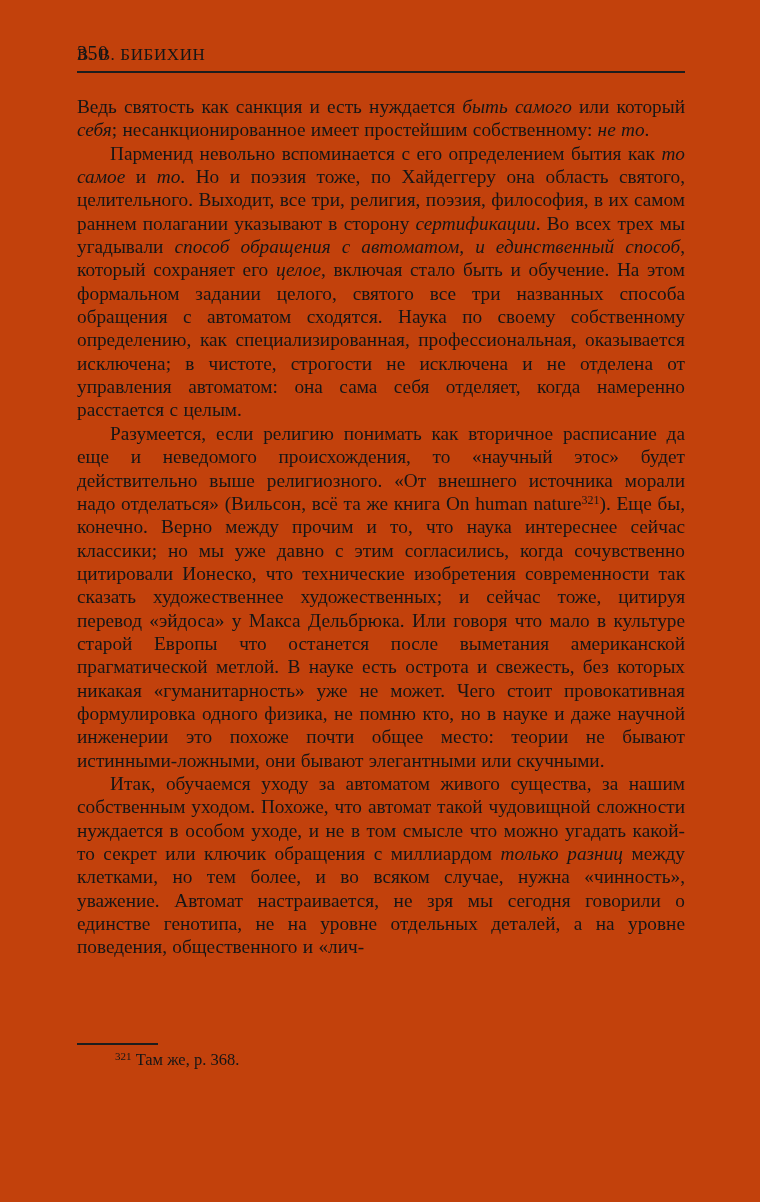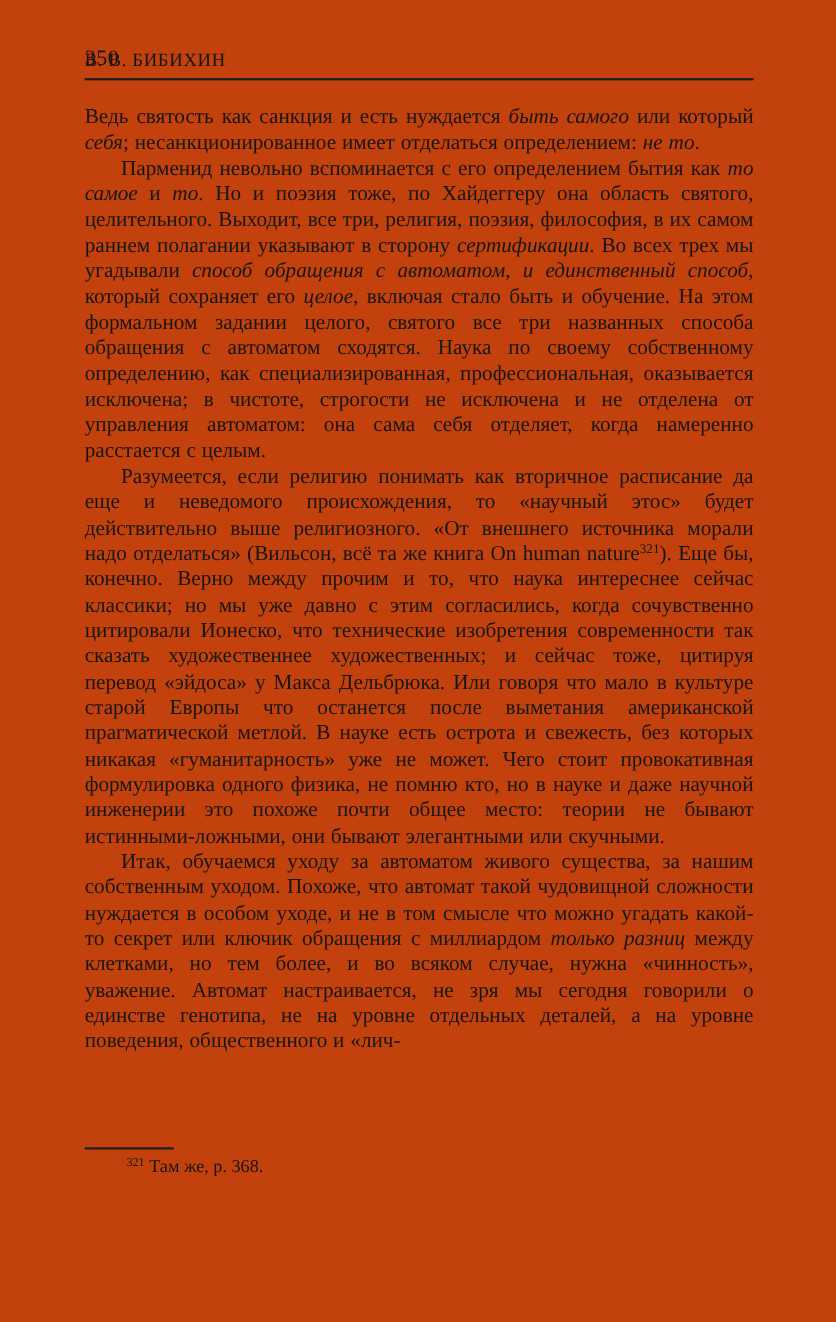--- a/index.html
+++ b/index.html
@@ -89,21 +89,21 @@
 <body>
 
 <div class="scan-page">
 
   <div class="page-header">
     <span class="page-number">350</span>
     <span class="running-head">В. В. БИБИХИН</span>
   </div>
 
   <div class="body-text">
-      <p class="para"><span>Ведь святость как санкция и есть нуждается </span><em>быть самого</em><span> или который </span><em>себя</em><span>; несанкционированное имеет отделаться определением: </span><em>не то</em><span>.</span></p>
+      <p class="para"><span>Ведь святость как санкция и есть нуждается </span><em>быть самого</em><span> или который </span><em>себя</em><span>; несанкционированное имеет простейшим собственному: </span><em>не то</em><span>.</span></p>
       <p class="para indent"><span>Парменид невольно вспоминается с его определением бытия как </span><em>то самое</em><span> и </span><em>то</em><span>. Но и поэзия тоже, по Хайдеггеру она область святого, целительного. Выходит, все три, религия, поэзия, философия, в их самом раннем полагании указывают в сторону </span><em>сертификации</em><span>. Во всех трех мы угадывали </span><em>способ обращения с автоматом, и единственный способ</em><span>, который сохраняет его </span><em>целое</em><span>, включая стало быть и обучение. На этом формальном задании целого, святого все три названных способа обращения с автоматом сходятся. Наука по своему собственному определению, как специализированная, профессиональная, оказывается исключена; в чистоте, строгости не исключена и не отделена от управления автоматом: она сама себя отделяет, когда намеренно расстается с целым.</span></p>
       <p class="para indent"><span>Разумеется, если религию понимать как вторичное расписание да еще и неведомого происхождения, то «научный этос» будет действительно выше религиозного. «От внешнего источника морали надо отделаться» (Вильсон, всё та же книга On human nature</span><sup class="fn-ref">321</sup><span>). Еще бы, конечно. Верно между прочим и то, что наука интереснее сейчас классики; но мы уже давно с этим согласились, когда сочувственно цитировали Ионеско, что технические изобретения современности так сказать художественнее художественных; и сейчас тоже, цитируя перевод «эйдоса» у Макса Дельбрюка. Или говоря что мало в культуре старой Европы что останется после выметания американской прагматической метлой. В науке есть острота и свежесть, без которых никакая «гуманитарность» уже не может. Чего стоит провокативная формулировка одного физика, не помню кто, но в науке и даже научной инженерии это похоже почти общее место: теории не бывают истинными-ложными, они бывают элегантными или скучными.</span></p>
       <p class="para indent"><span>Итак, обучаемся уходу за автоматом живого существа, за нашим собственным уходом. Похоже, что автомат такой чудовищной сложности нуждается в особом уходе, и не в том смысле что можно угадать какой-то секрет или ключик обращения с миллиардом </span><em>только разниц</em><span> между клетками, но тем более, и во всяком случае, нужна «чинность», уважение. Автомат настраивается, не зря мы сегодня говорили о единстве генотипа, не на уровне отдельных деталей, а на уровне поведения, общественного и «лич-</span></p>
     </div>
 
   <div class="footnote-block">
     <hr class="footnote-rule">
     <div class="footnote-line"><sup>321</sup><span> Там же, p. 368.</span></div>
   </div>
 

